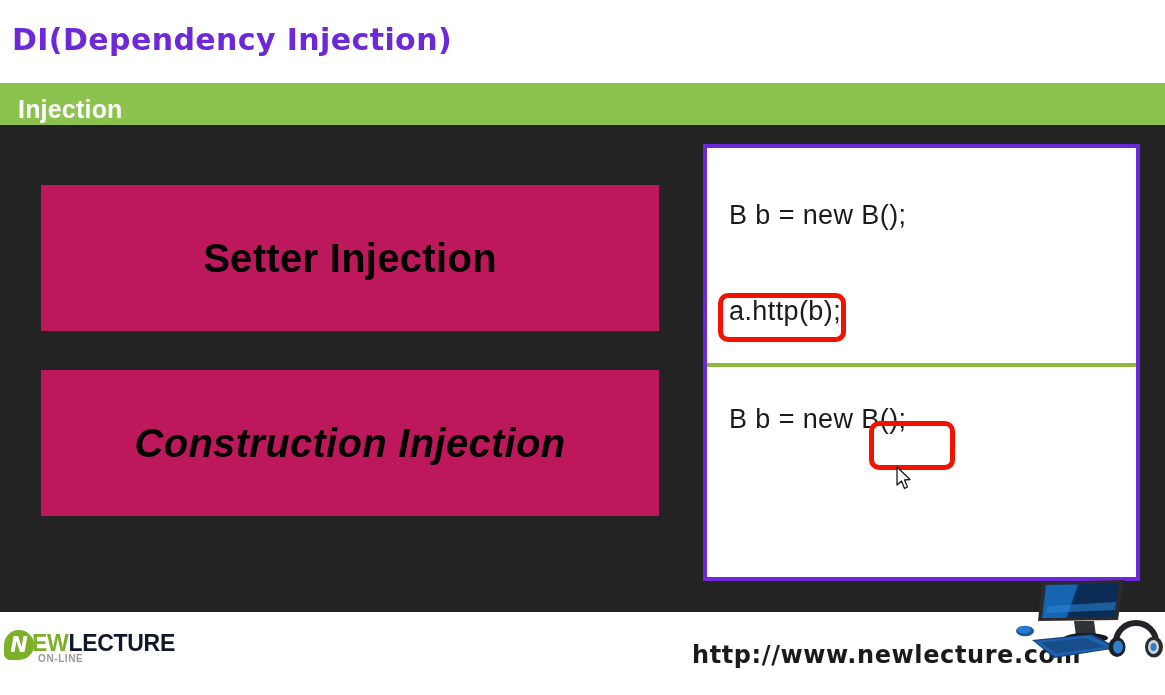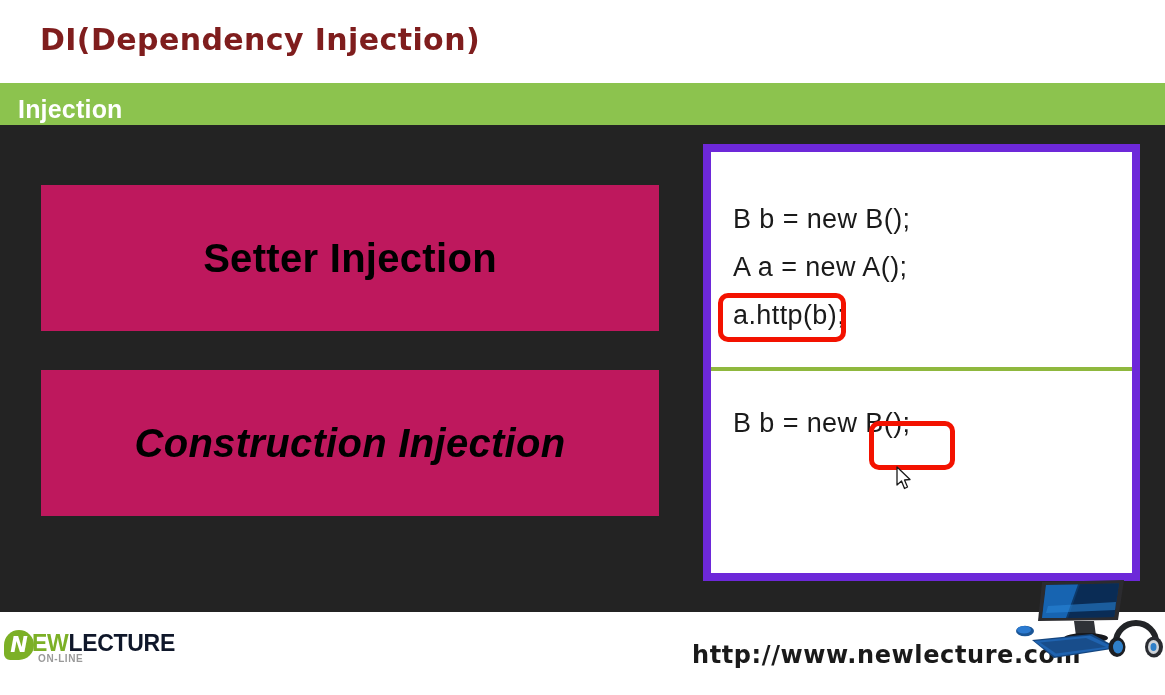--- a/index.html
+++ b/index.html
@@ -19,25 +19,25 @@
   #slide {
     position: relative;
     width: 1165px;
     height: 695px;
     background: #ffffff;
   }
 
   
   .slide-title {
     position: absolute;
-    left: 40px;
+    left: 12px;
     top: 22px;
     font-size: 30px;
     font-weight: bold;
-    color: #7f1d1d;
+    color: #6d28d9;
     letter-spacing: 0.4px;
     font-family: "DejaVu Sans", sans-serif;
     white-space: nowrap;
   }
 
   
   .section-banner {
     position: absolute;
     left: 0;
     top: 83px;
@@ -97,21 +97,21 @@
   }
 
   
   .code-card {
     position: absolute;
     left: 703px;
     top: 144px;
     width: 437px;
     height: 437px;
     background: #ffffff;
-    border: 8px solid #6d28d9;
+    border: 4px solid #6d28d9;
     box-sizing: border-box;
   }
   .code-pane {
     position: absolute;
     left: 0;
     width: 100%;
     box-sizing: border-box;
     padding: 0 0 0 22px;
   }
   .code-pane.top {
@@ -283,21 +283,20 @@
   <div class="concept-box construction">
     <span class="concept-box-label">Construction Injection</span>
   </div>
 
   <div class="code-card">
 
     <div class="pane-divider"></div>
 
     <div class="code-pane top">
       <div class="code-line line1">B b = new B();</div>
-      <div class="code-line line2">A a = new A();</div>
       <div class="code-line line3">a.http(b);</div>
     </div>
 
     <div class="code-pane bottom">
       <div class="code-line line1">B b = new B();</div>
     </div>
   </div>
 
   <div class="red-box setter-call"></div>
   <div class="red-box ctor-arg"></div>

